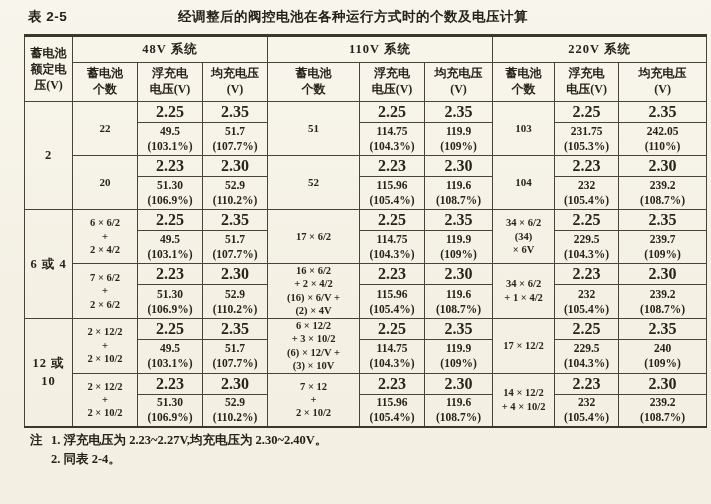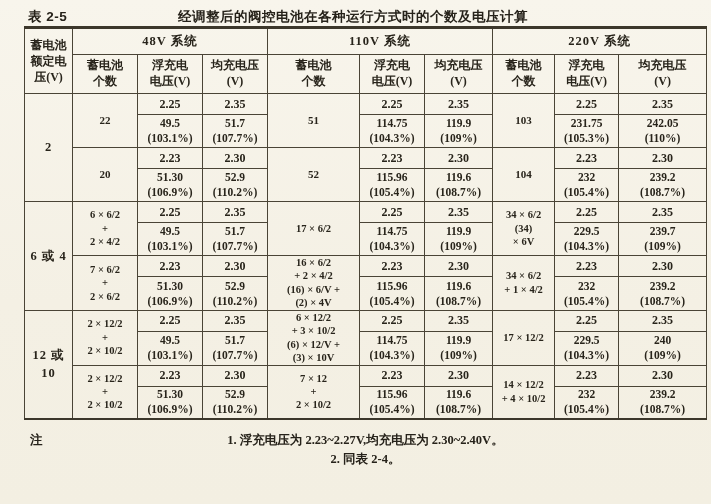--- a/index.html
+++ b/index.html
@@ -17,49 +17,49 @@
     position:absolute;left:0;top:0;
     font-family:"Liberation Sans","DejaVu Sans",sans-serif;
     font-weight:bold;font-size:13.5px;letter-spacing:.5px;
   }
   .tbl-title{
     position:absolute;left:150px;width:430px;top:0;text-align:left;
     font-family:"Liberation Sans","DejaVu Sans",sans-serif;
     font-weight:bold;font-size:13.5px;letter-spacing:.5px;
   }
   table.main{
-    position:absolute;left:24px;top:26px;width:682px;
+    position:absolute;left:24px;top:34px;width:682px;
     border-collapse:collapse;table-layout:fixed;
     border-top:3px solid #3c372b;
     border-bottom:2px solid #3c372b;
     border-left:1.5px solid #4a4436;
     border-right:1.5px solid #4a4436;
   }
   table.main td{
     border:1px solid #4a4436;
     text-align:center;vertical-align:middle;
     padding:0 1px;white-space:pre-line;
     font-weight:bold;color:#28241b;
   }
   td.syshead{font-size:12.5px;height:25px;letter-spacing:1px;}
   td.subhead{font-size:12px;height:38px;line-height:1.3;}
   td.corner{font-size:12px;line-height:1.35;}
   td.glabel{font-size:12.5px;line-height:1.5;letter-spacing:1px;}
   td.count{font-size:11px;line-height:1.25;}
   td.formula{font-size:10.5px;line-height:1.28;letter-spacing:0;}
-  td.v{font-size:12px;}
+  td.v{font-size:16px;}
   td.t{font-size:11.5px;line-height:1.3;}
   tr.line{height:21px;}
   tr.total{height:33px;}
   .notes{
     position:absolute;left:30px;top:431px;width:650px;
     font-size:12.5px;font-weight:bold;line-height:1.55;
   }
   .notes-label{position:absolute;left:0;top:0;letter-spacing:2px;}
-  .note-item{margin-left:21px;text-align:center;}
+  .note-item{margin-left:21px;}
 </style>
 </head>
 <body>
 
 <div class="sheet">
 
   <div class="caption">
     <span class="tbl-label">表 2-5</span>
     <span class="tbl-title">经调整后的阀控电池在各种运行方式时的个数及电压计算</span>
   </div>

